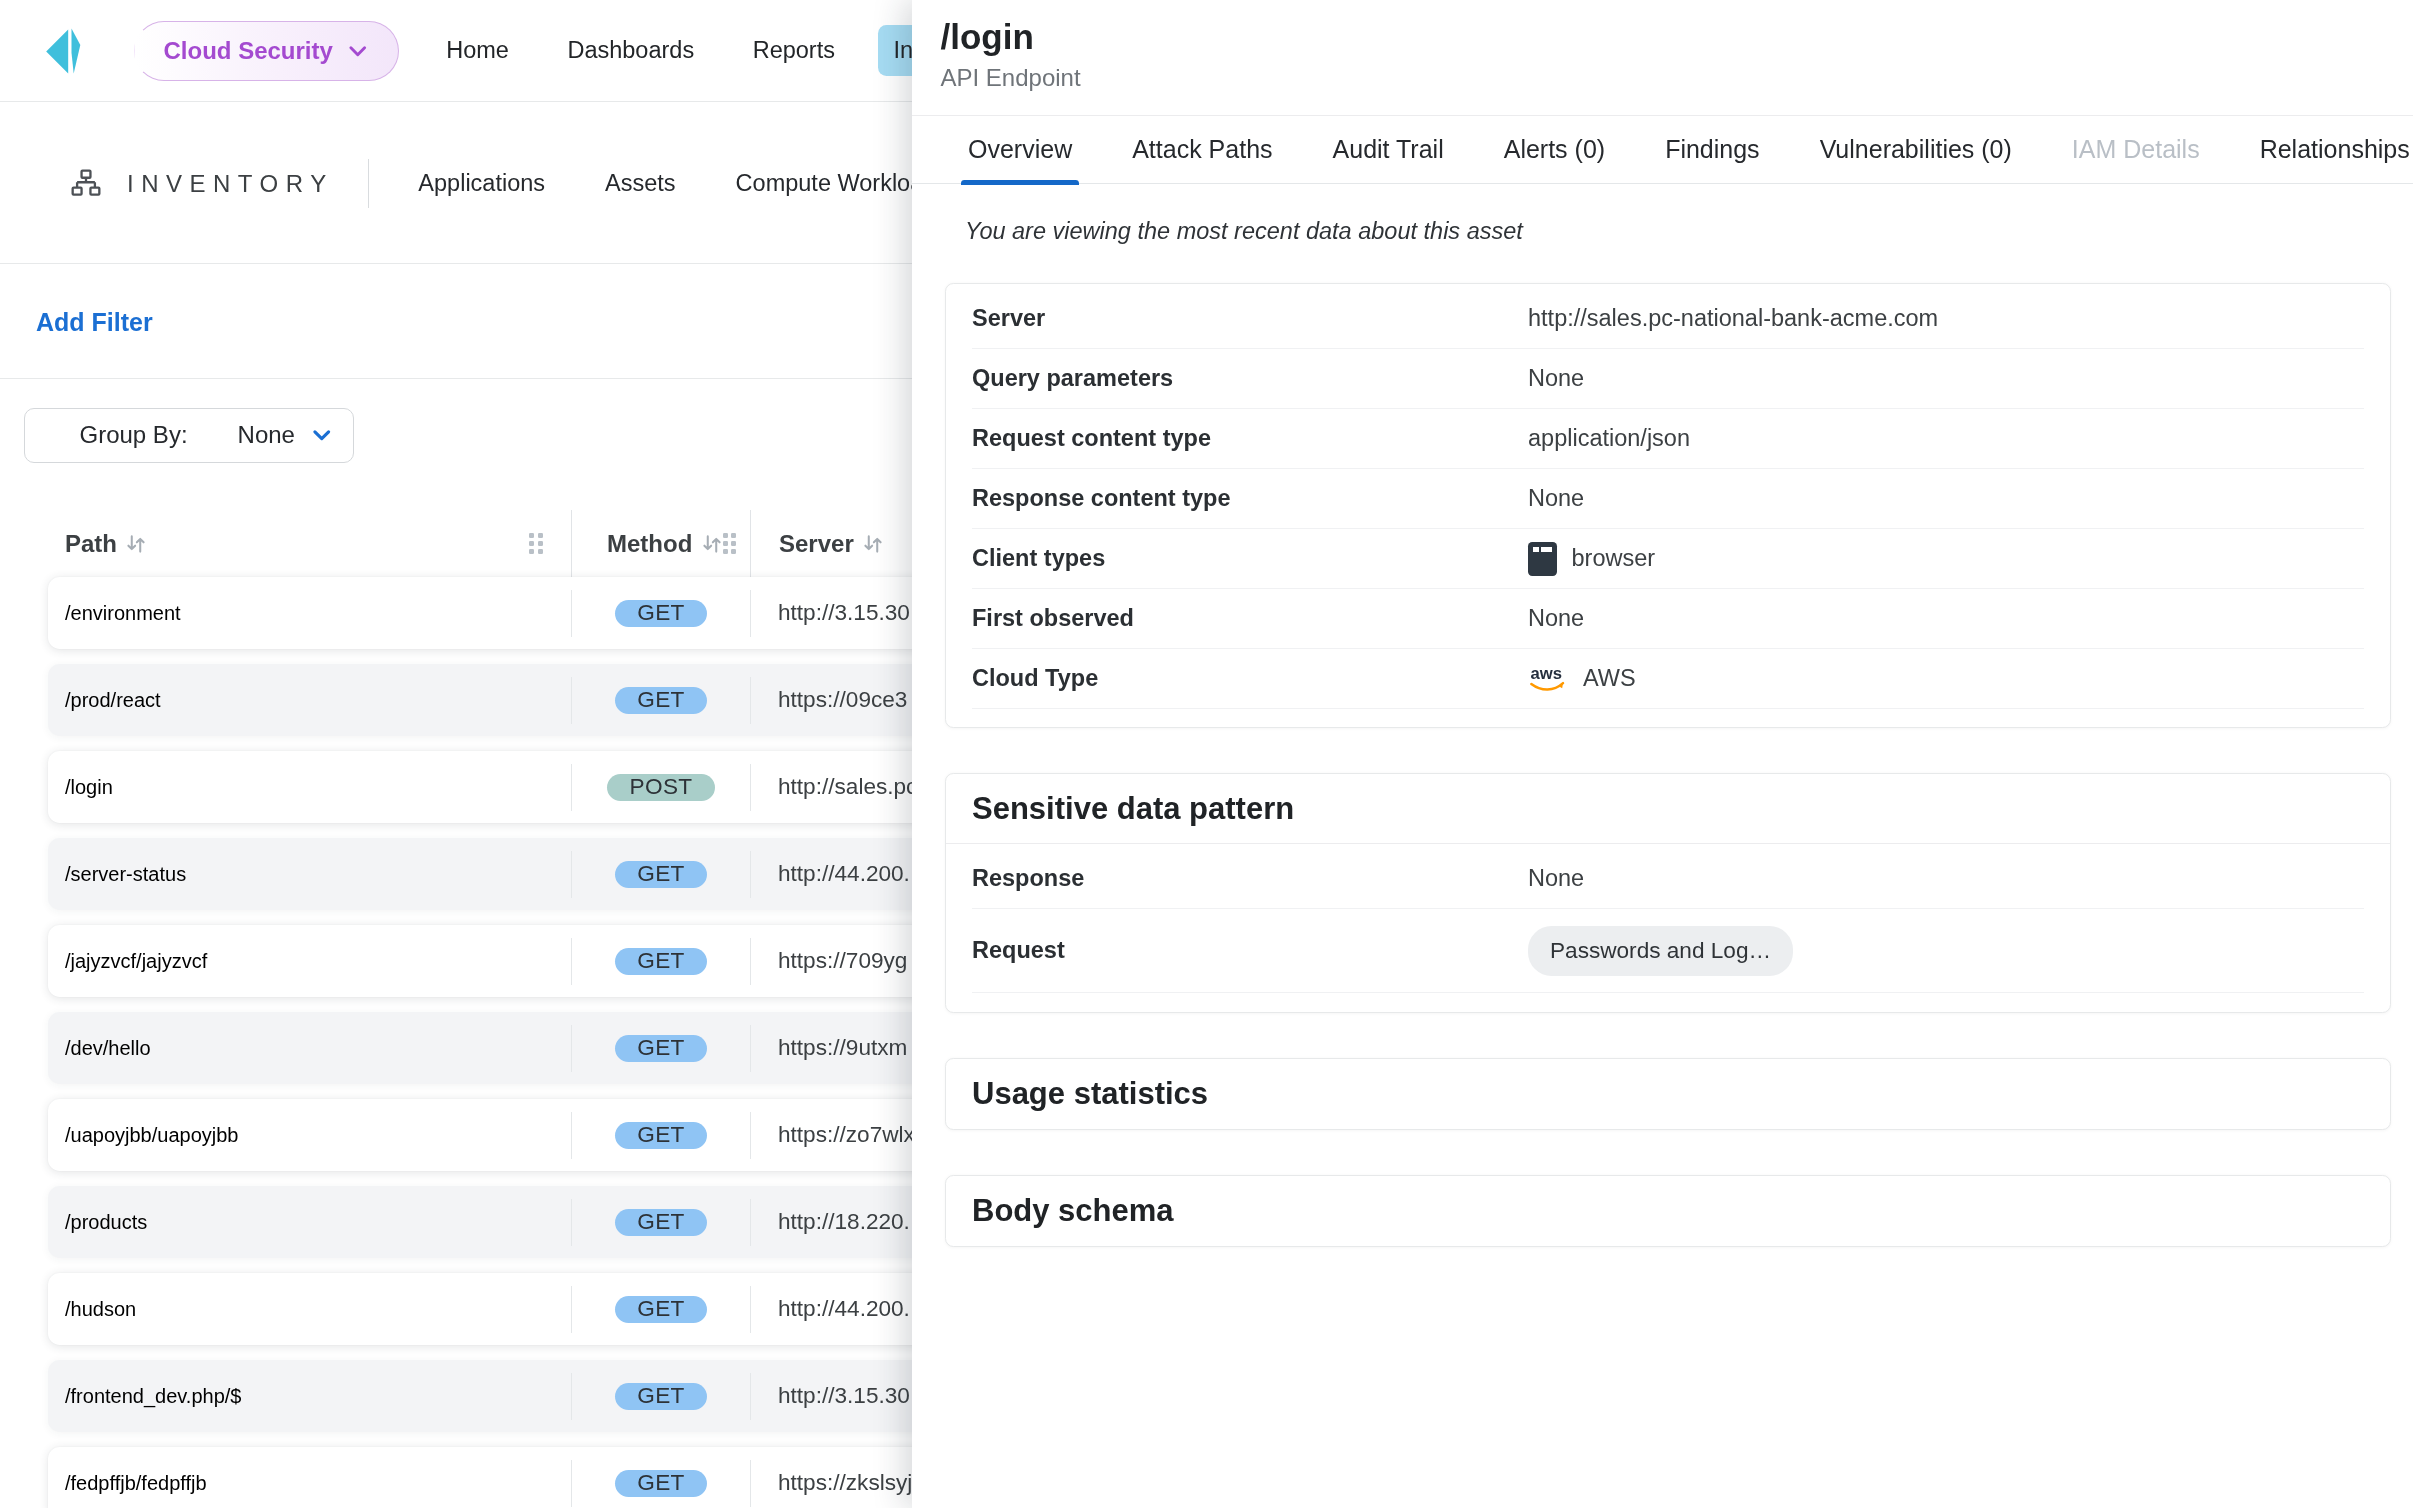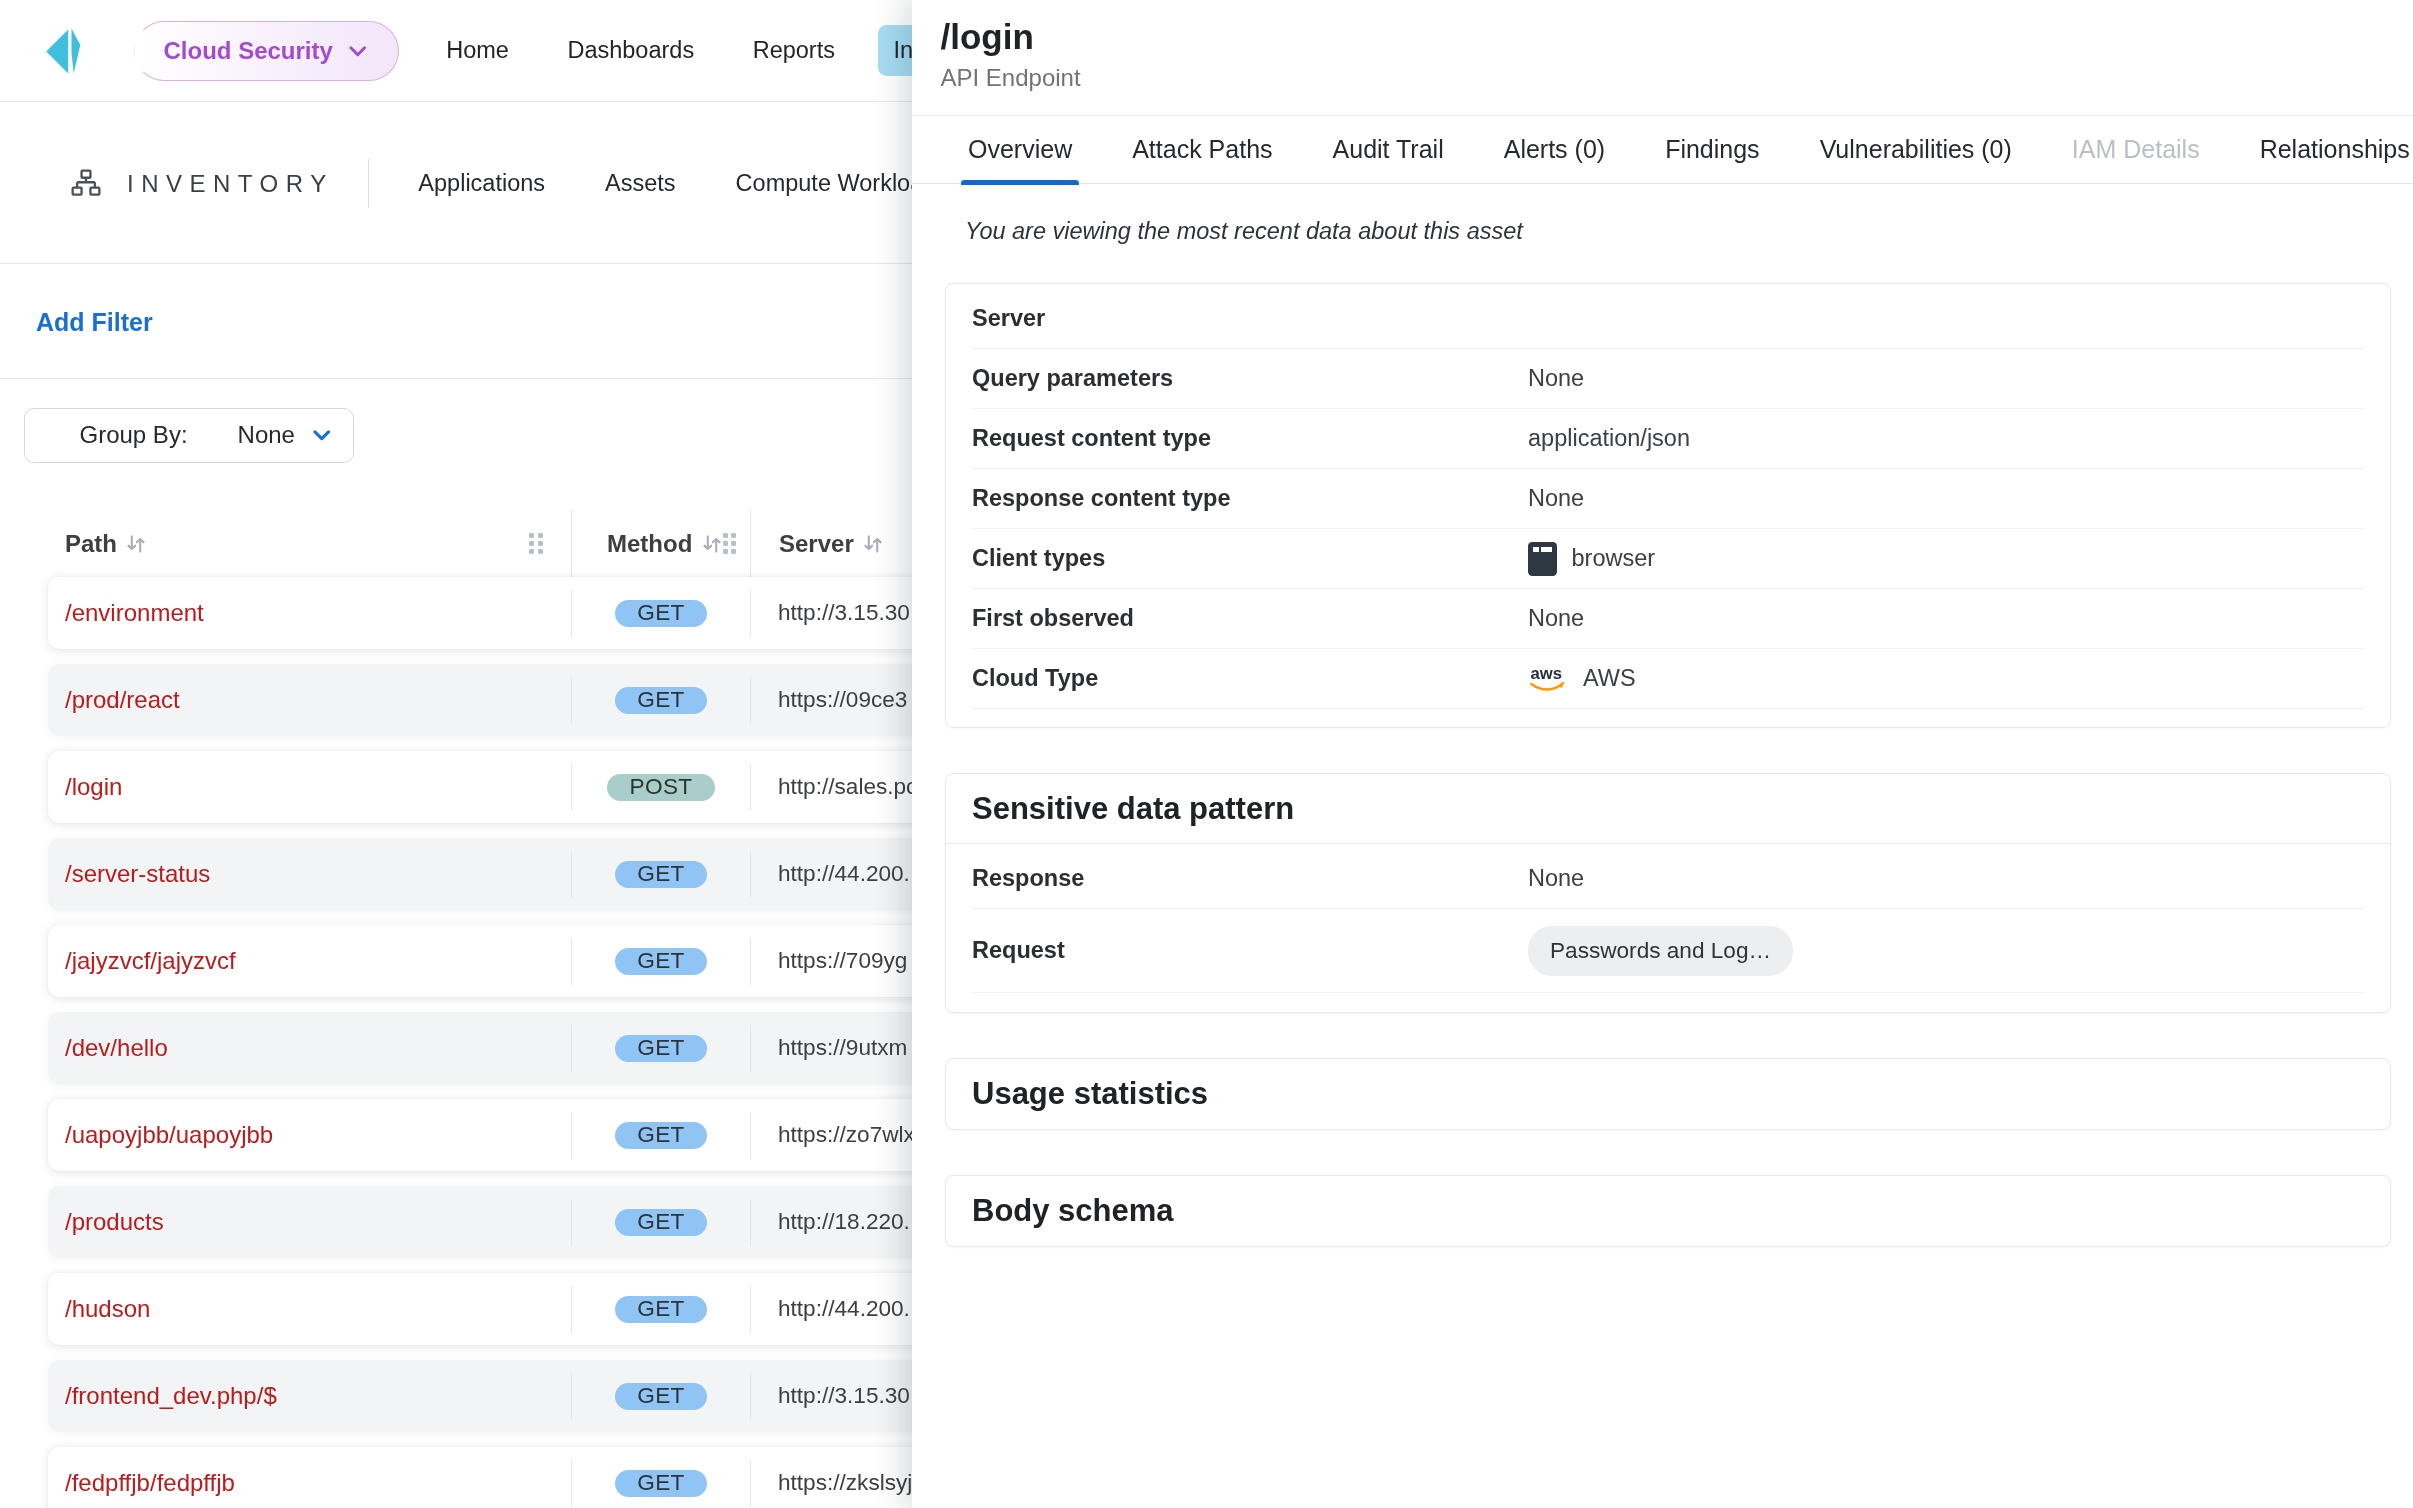--- a/index.html
+++ b/index.html
@@ -58,21 +58,21 @@
           margin-right:28.5px; cursor:grab; }
   .dots i { width:5px; height:5px; background:#b9c0c7; border-radius:1.3px; display:block; }
 
   .tbody { position:absolute; top:577px; left:48px; width:2011px; }
   .trow { height:72px; border-radius:11.7px; margin-bottom:15px; cursor:pointer;
           display:grid; grid-template-columns:523px 179px 1fr; align-items:stretch; }
   .trow.white { background:#fff; box-shadow:0 1.7px 10px rgba(40,50,60,.12), 0 0 1.7px rgba(40,50,60,.06); }
   .trow.gray  { background:#f3f4f6; box-shadow:0 1.7px 8.4px rgba(40,50,60,.05); }
   .cell { display:flex; align-items:center; }
   .cell-path { padding-left:17px; }
-  .cell-path a { font-size:24px; color:#b91c1c; text-decoration:none; }
+  .cell-path a { font-size:20px; color:#000000; text-decoration:none; }
   .cell-method, .cell-server { border-left:1.7px solid #e4e7e9; height:47px; align-self:center; }
   .cell-method { justify-content:center; }
   .pill { height:27px; padding:0 22px; border-radius:22px; display:flex; align-items:center;
           font-size:22.6px; font-weight:500; color:#2d3237; letter-spacing:0.4px; }
   .m-GET  { background:#8fc4f4; }
   .m-POST { background:#a9cec9; }
   .cell-server { padding-left:27px; font-size:22.6px; color:#3c4043; white-space:nowrap; overflow:hidden; }
 
   
   .drawer { position:absolute; top:0; bottom:0; left:912px; right:0; background:#fff; z-index:5;
@@ -335,20 +335,23 @@
         <span class="dtab disabled">IAM Details</span>
         <span class="dtab">Relationships</span>
       </nav>
     <div class="notice">You are viewing the most recent data about this asset</div>
 
     <div class="cards">
       <div class="card has-body">
         <div class="card-body" id="details-rows">
             <div class="drow">
               <div class="dlabel">Server</div>
+              <div class="dvalue">
+                <span>http://sales.pc-national-bank-acme.com</span>
+              </div>
             </div>
             <div class="drow">
               <div class="dlabel">Query parameters</div>
               <div class="dvalue">
                 <span>None</span>
               </div>
             </div>
             <div class="drow">
               <div class="dlabel">Request content type</div>
               <div class="dvalue">

